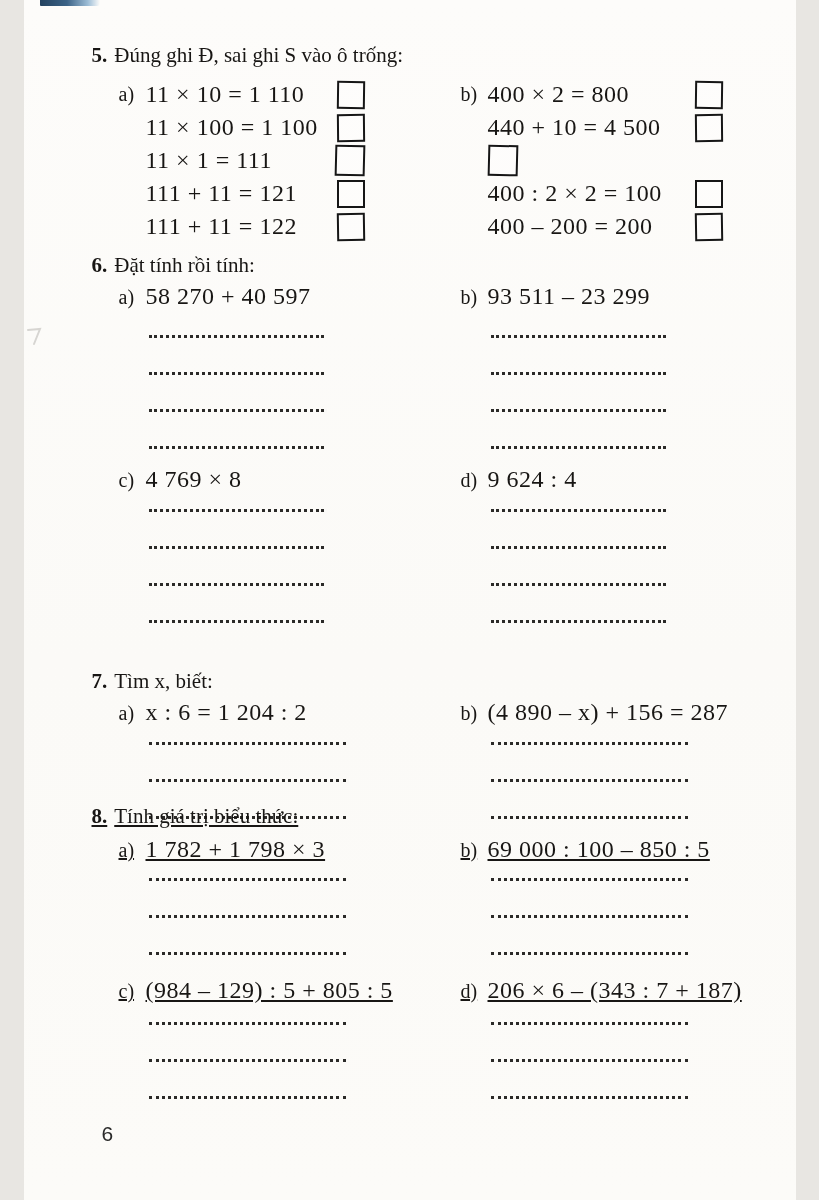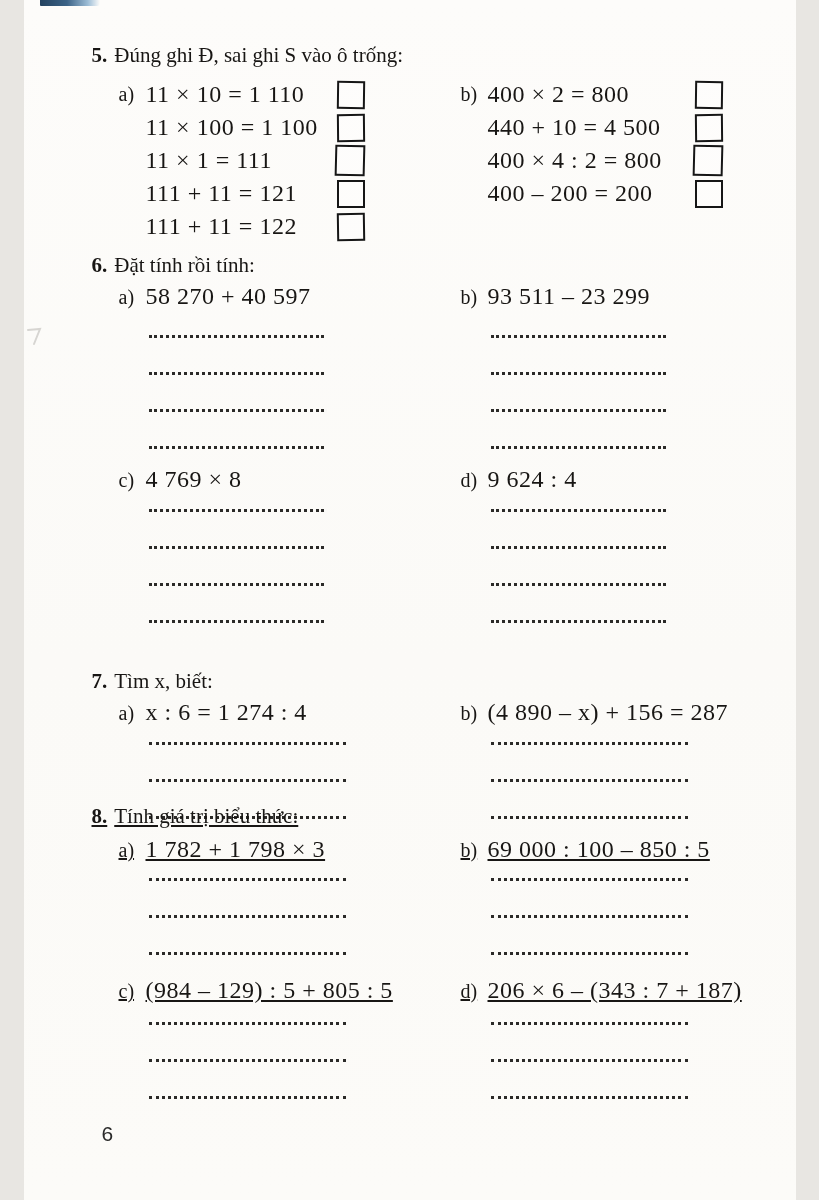--- a/index.html
+++ b/index.html
@@ -115,21 +115,25 @@
           <span class="eq">400 × 2 = 800</span>
           <span class="cbox"></span>
         </div>
         <div class="eqrow">
           <span class="plabel"></span>
           <span class="eq">440 + 10 = 4 500</span>
           <span class="cbox"></span>
         </div>
         <div class="eqrow">
           <span class="plabel"></span>
-          <span class="eq">400 × 4 : 2 = 800</span>
+          <span class="cbox"></span>
+        </div>
+        <div class="eqrow">
+          <span class="plabel"></span>
+          <span class="eq">400 : 2 × 2 = 100</span>
           <span class="cbox"></span>
         </div>
         <div class="eqrow">
           <span class="plabel"></span>
           <span class="eq">400 – 200 = 200</span>
           <span class="cbox"></span>
         </div>
       </div>
     </div>
   </div>
@@ -193,21 +197,21 @@
   </div>
 
   <div class="sec sec7">
     <div class="heading">
       <span class="num">7.</span><span>Tìm x, biết:</span>
     </div>
     <div class="parts">
       <div class="part-l">
         <div class="pexpr">
           <span class="plabel">a)</span>
-          <span class="eq">x : 6 = 1 274 : 4</span>
+          <span class="eq">x : 6 = 1 204 : 2</span>
         </div>
         <div class="blanks wide blanks-first13">
           <div class="dotline"></div>
           <div class="dotline"></div>
           <div class="dotline"></div>
         </div>
       </div>
       <div class="part-r">
         <div class="pexpr">
           <span class="plabel">b)</span>

